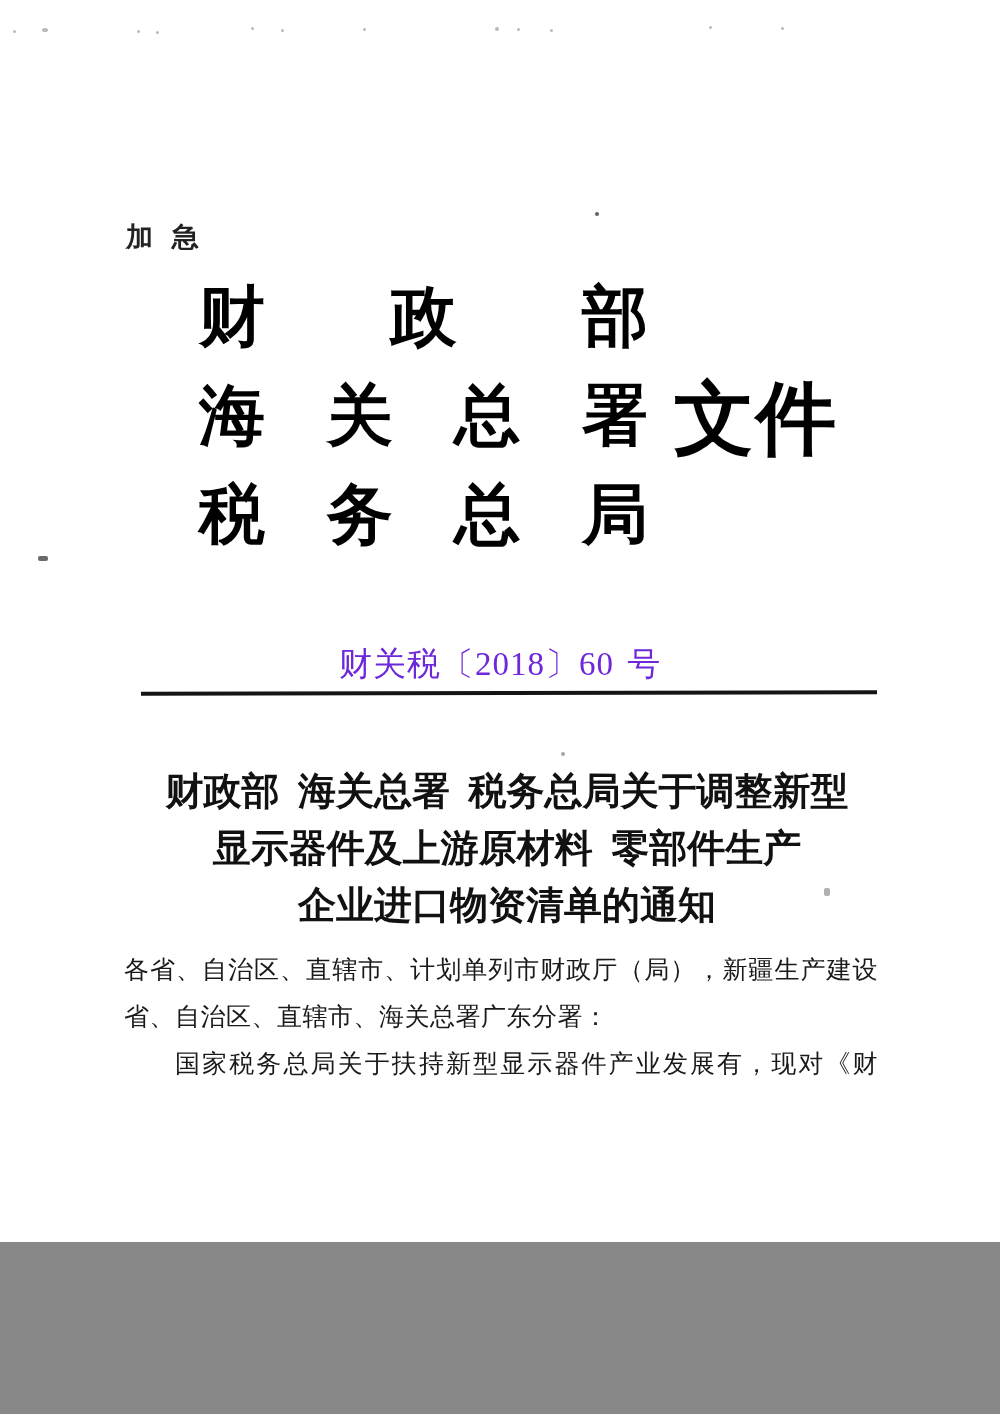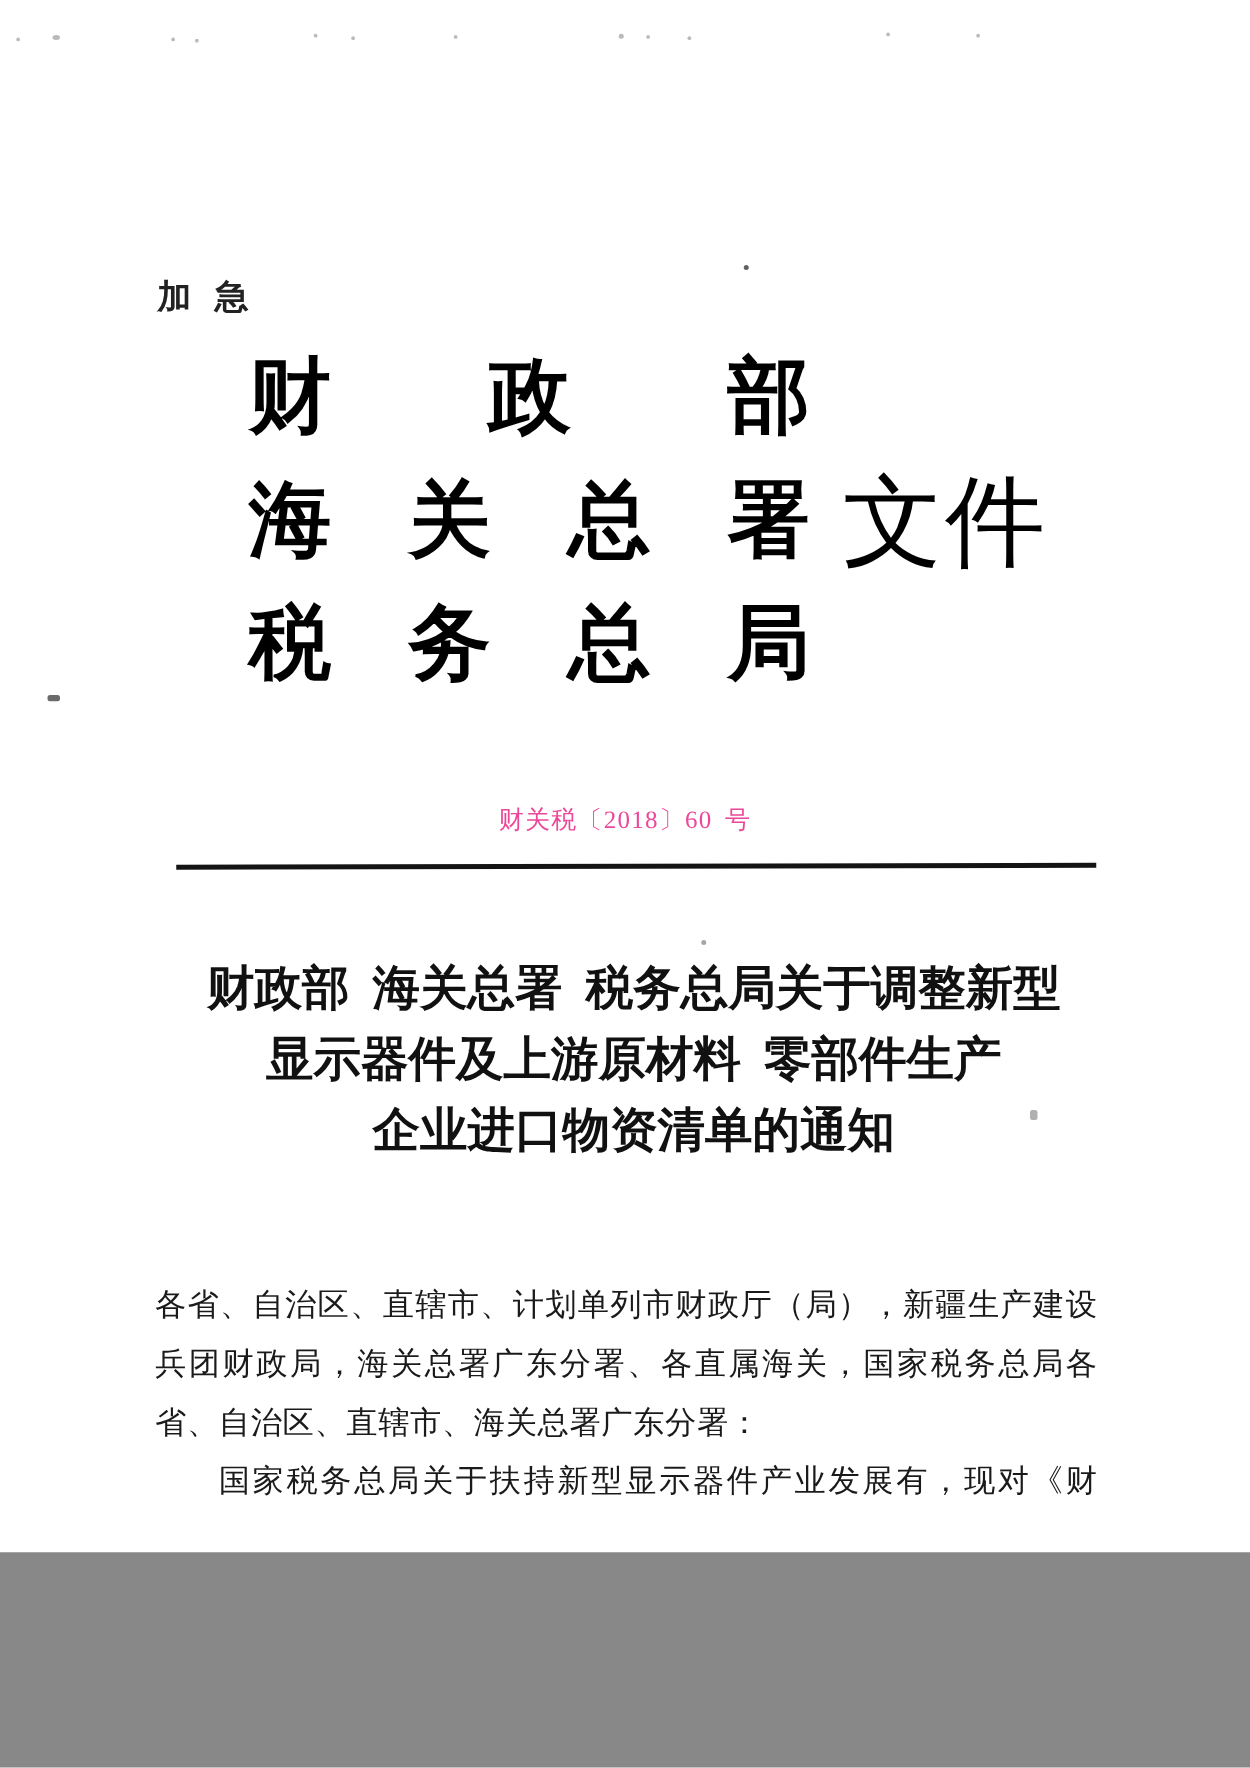--- a/index.html
+++ b/index.html
@@ -23,44 +23,44 @@
     position:absolute;left:199px;top:267px;width:449px;
   }
   .lh-line{
     display:flex;justify-content:space-between;align-items:center;
     height:99px;
     font-size:66px;font-weight:700;color:#000;
     white-space:nowrap;
   }
   .doc-type{
     position:absolute;left:674px;top:379px;
-    font-size:80px;font-weight:400;line-height:1;color:#000;
+    font-size:80px;font-weight:700;line-height:1;color:#000;
     letter-spacing:2px;white-space:nowrap;
   }
   
   .doc-number{
     position:absolute;left:0;top:642px;width:1000px;
     text-align:center;
-    font-size:20px;color:#ec4899;letter-spacing:1px;word-spacing:4px;
+    font-size:33px;color:#6d28d9;letter-spacing:1px;word-spacing:4px;
   }
   
   .rule{
     position:absolute;left:141px;top:691px;width:736px;height:4px;
     background:#141414;transform:rotate(-0.12deg);
   }
   
   .doc-title{
     position:absolute;left:7px;top:763px;width:1000px;
     text-align:center;
     font-size:38px;font-weight:700;line-height:57px;
     color:#111;word-spacing:9px;letter-spacing:0px;
   }
   
   .body-text{
-    position:absolute;left:124px;top:1021px;width:754px;
+    position:absolute;left:124px;top:946px;width:754px;
     font-size:25px;line-height:47px;color:#1a1a1a;
     letter-spacing:0.5px;word-spacing:6px;
   }
   .line{white-space:nowrap;}
   .line.fill{
     white-space:normal;
     text-align:justify;
     text-align-last:justify;
   }
   .line.indent{text-indent:51px;}
@@ -127,20 +127,19 @@
   <div class="rule"></div>
 
   <div class="doc-title">
     <div class="title-line">财政部 海关总署 税务总局关于调整新型</div>
     <div class="title-line">显示器件及上游原材料 零部件生产</div>
     <div class="title-line">企业进口物资清单的通知</div>
   </div>
 
   <div class="body-text">
     <div class="line fill">各省、自治区、直辖市、计划单列市财政厅（局），新疆生产建设</div>
-    <div class="line fill">兵团财政局，海关总署广东分署、各直属海关，国家税务总局各</div>
     <div class="line">省、自治区、直辖市、海关总署广东分署：</div>
     <div class="line fill indent">国家税务总局关于扶持新型显示器件产业发展有，现对《财</div>
   </div>
 
   <div class="page-number">— 1 —</div>
 
 </div>
 
 </body></html>

